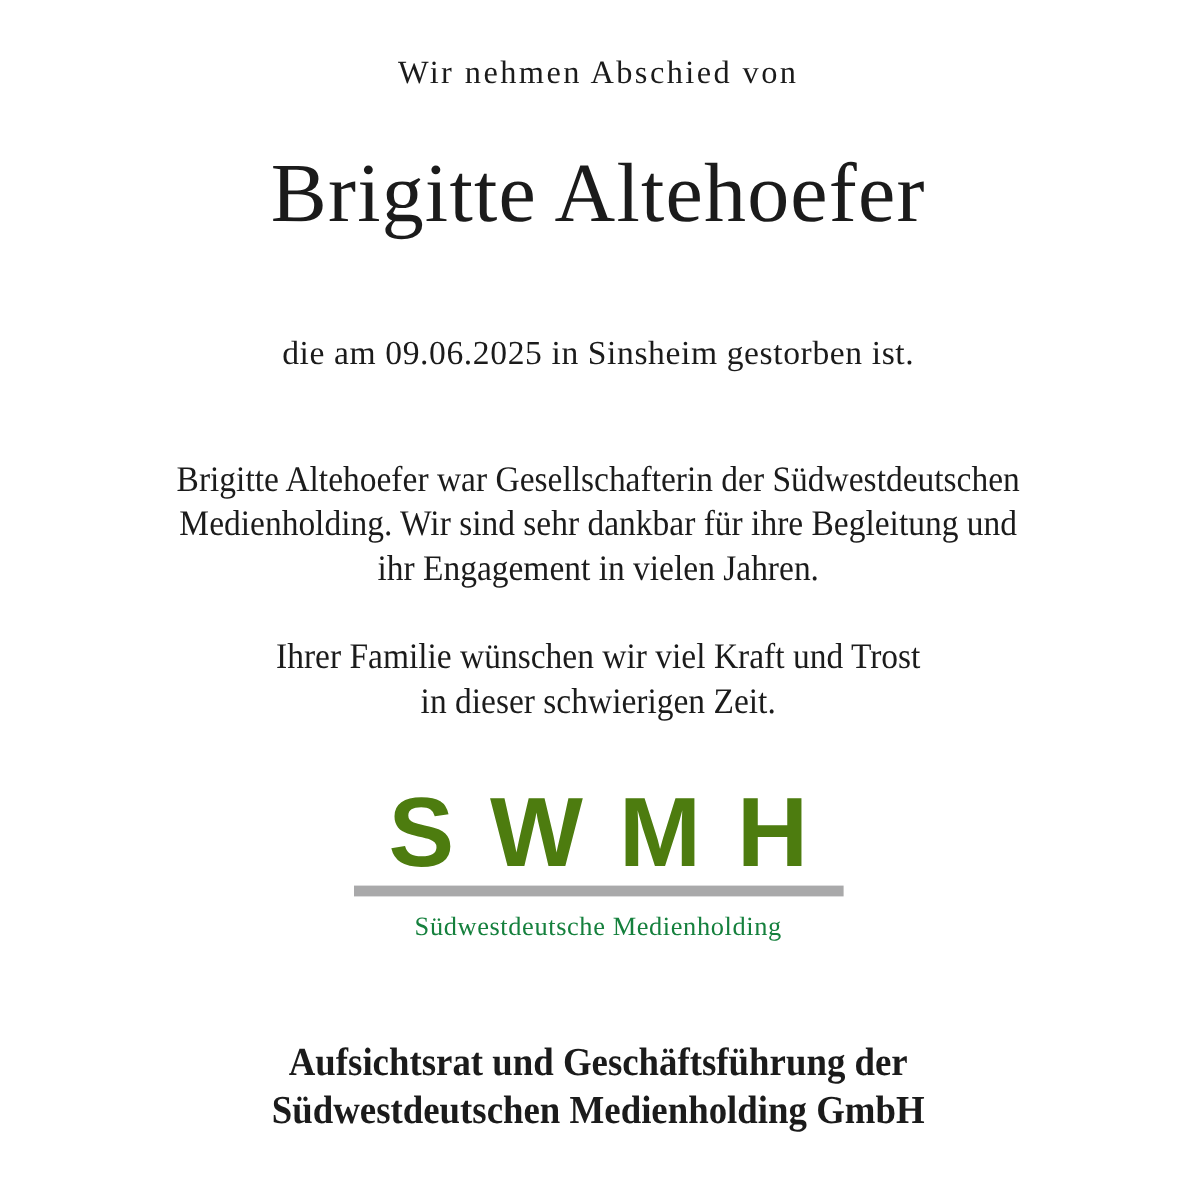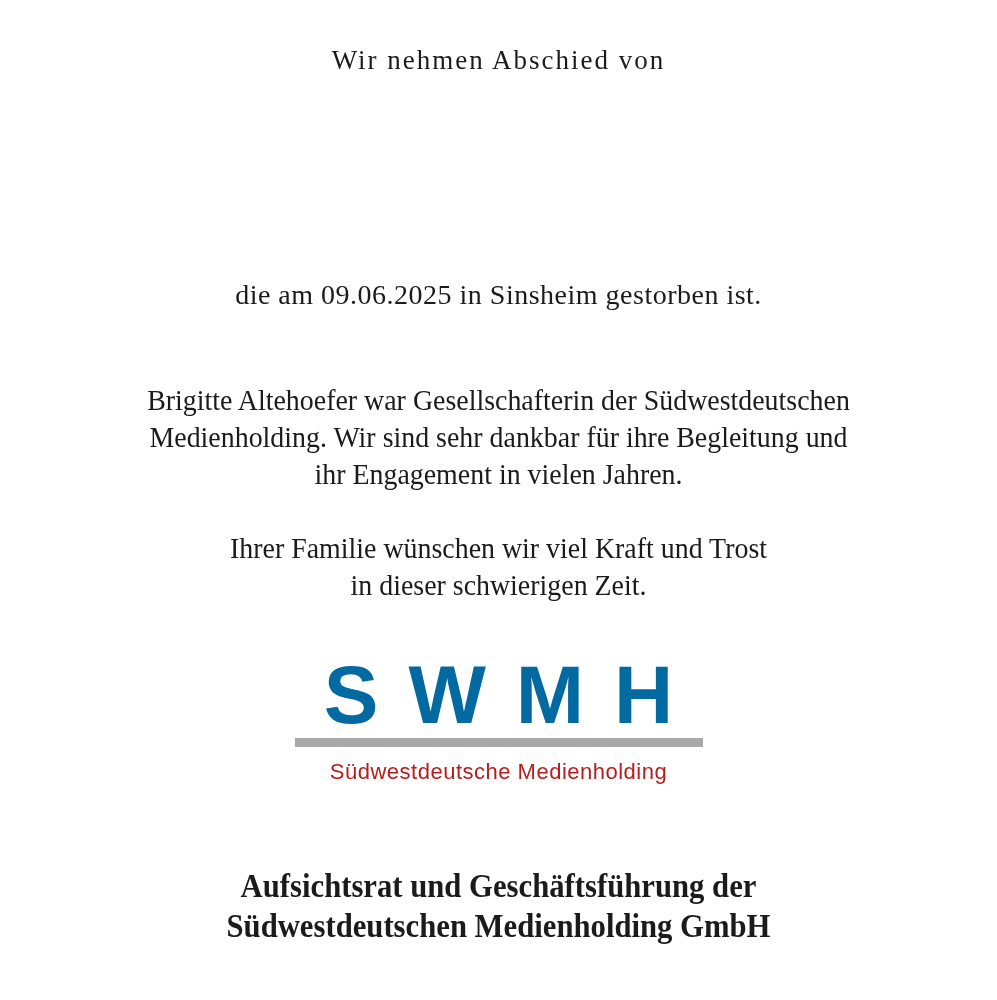--- a/index.html
+++ b/index.html
@@ -51,55 +51,56 @@
   .condolence { top: 529px; }
   .para .line { display: block; }
   .logo-acronym {
     top: 652px;
     font-family: "Liberation Sans", sans-serif;
     font-weight: 700;
     font-size: 82px;
     line-height: 86px;
     letter-spacing: 30px;
     text-indent: 30px;
-    color: #0369a1;
+    color: #4d7c0f;
   }
   .logo-rule {
     position: absolute;
     top: 738px;
     left: 50%;
     transform: translateX(-50%);
     width: 408px; height: 9px;
     background: #a9a9aa;
   }
   .logo-subtitle {
     top: 757px;
-    font-family: Liberation Sans, sans-serif;
+    font-family: Liberation Serif, serif;
     font-size: 22px;
     line-height: 30px;
     letter-spacing: 0.5px;
-    color: #b91c1c;
+    color: #15803d;
   }
   .signature {
     top: 866px;
     font-weight: 700;
     font-size: 33px;
     line-height: 40px;
     transform: scaleX(0.93);
     transform-origin: 50% 50%;
   }
   .signature .line { display: block; }
 </style>
 </head>
 <body>
 
 <div class="page">
 
   <div class="centered intro">Wir nehmen Abschied von</div>
 
+  <h1 class="centered name">Brigitte Altehoefer</h1>
 
   <div class="centered death">die am 09.06.2025 in Sinsheim gestorben ist.</div>
 
   <div class="centered para tribute">
     <span class="line">Brigitte Altehoefer war Gesellschafterin der Südwestdeutschen</span>
     <span class="line">Medienholding. Wir sind sehr dankbar für ihre Begleitung und</span>
     <span class="line">ihr Engagement in vielen Jahren.</span>
   </div>
 
   <div class="centered para condolence">

